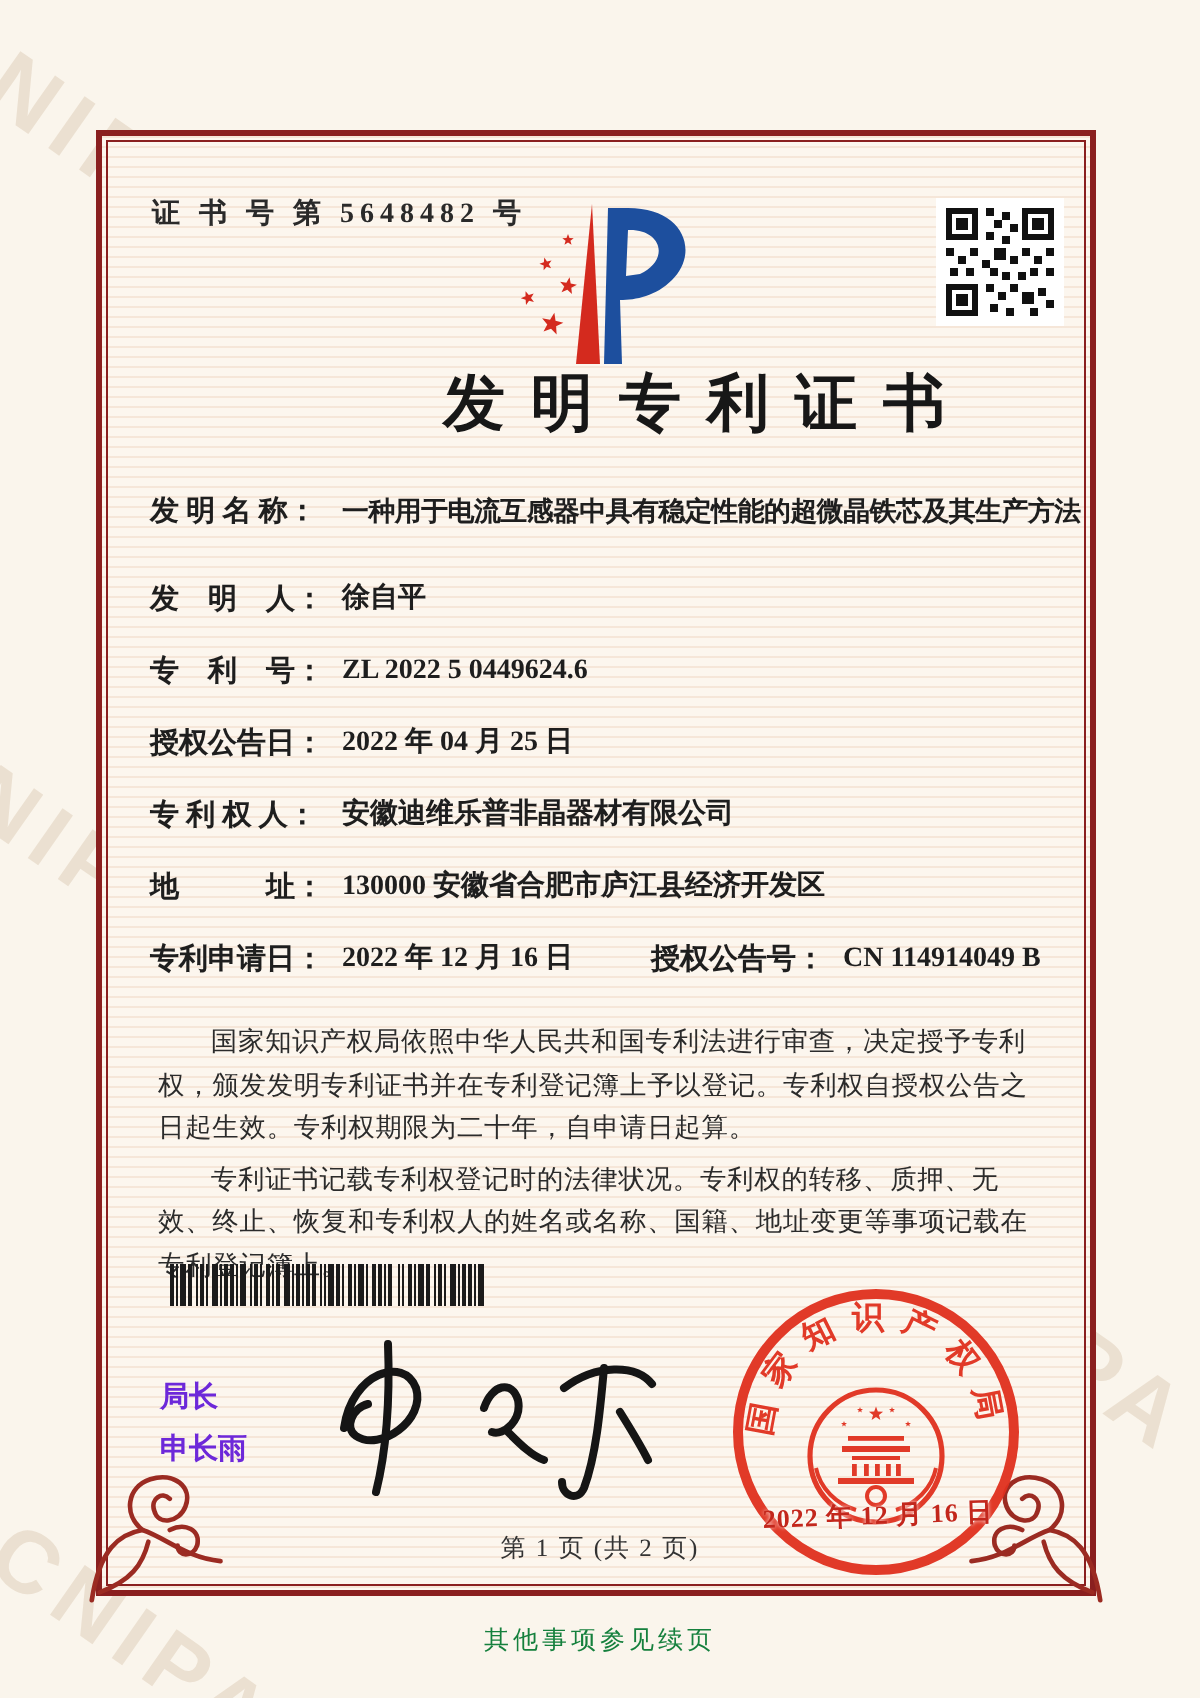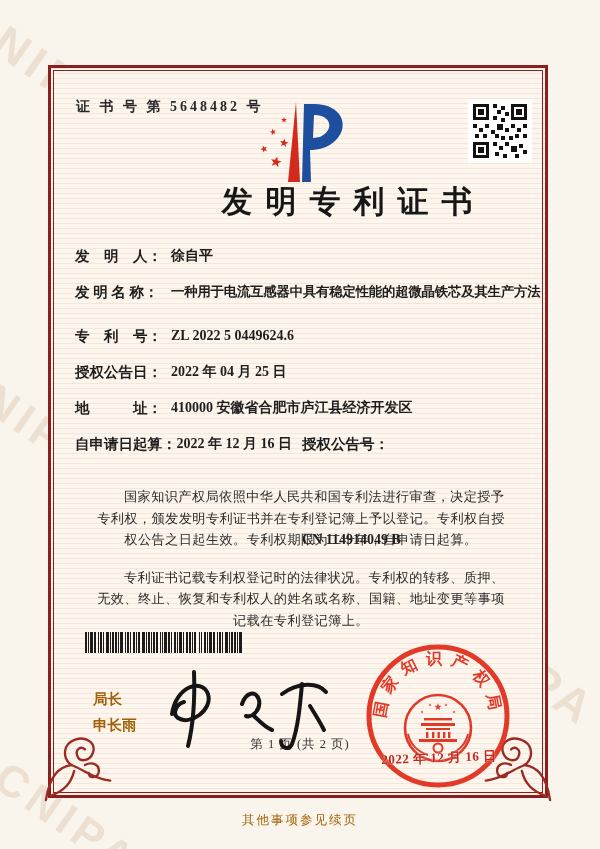--- a/index.html
+++ b/index.html
@@ -50,49 +50,49 @@
   }
   
   .content{position:absolute;left:75px;top:246px;width:452px;z-index:4;color:#1e1e1e;}
   .row{display:flex;align-items:flex-start;height:36px;line-height:20px;}
   .row.first{height:44px;}
   .row .label{
     flex:0 0 96px;font-size:14.5px;font-weight:700;white-space:nowrap;
   }
   .row .value{font-size:14px;font-weight:600;white-space:nowrap;}
   .row .value.long{font-size:13.4px;letter-spacing:-0.2px;}
-  .row .pair2{display:flex;margin-left:10px;flex-direction:column;}
+  .row .pair2{display:flex;margin-left:39px;}
   .paras{margin-top:4px;font-size:13.2px;line-height:21.5px;color:#2b2b2b;}
-  .paras p{margin:16px;text-indent:2em;letter-spacing:0.4px;font-weight:500;text-align:center;}
+  .paras p{margin:4px;text-indent:2em;letter-spacing:0.4px;font-weight:500;}
   
   .barcode{position:absolute;left:85px;top:632px;z-index:4;}
   
   .official{
-    position:absolute;left:93px;top:686px;z-index:4;
+    position:absolute;left:80px;top:686px;z-index:4;
     font-family:"Liberation Sans","DejaVu Sans",sans-serif;
-    font-weight:bold;font-size:14.5px;color:#a16207;line-height:26px;
+    font-weight:bold;font-size:14.5px;color:#6d28d9;line-height:26px;
   }
   .signature{position:absolute;left:150px;top:664px;z-index:5;}
   
   .seal{position:absolute;left:364px;top:642px;z-index:6;opacity:0.95;}
   .seal-date{
     position:absolute;left:366px;top:749px;width:146px;z-index:7;
     text-align:center;font-size:13px;font-weight:bold;color:#c3271c;
     transform:rotate(-2deg);letter-spacing:0.5px;
     text-shadow:0 0 2px rgba(255,255,255,0.9);
     white-space:nowrap;
   }
   
   .page-num{
-    position:absolute;left:0;top:736px;width:600px;z-index:4;
+    position:absolute;left:0;top:766px;width:600px;z-index:4;
     text-align:center;font-size:12.5px;color:#333;letter-spacing:1px;
   }
   .footer-note{
     position:absolute;left:0;top:812px;width:600px;z-index:4;
-    text-align:center;font-size:12.5px;color:#a16207;letter-spacing:2px;
+    text-align:center;font-size:12.5px;color:#15803d;letter-spacing:2px;
   }
 </style>
 </head>
 <body>
 
 <svg width="0" height="0" style="position:absolute" aria-hidden="true">
   <defs>
     <path id="star" d="M0,-6 L1.47,-2.02 L5.71,-1.85 L2.38,0.77 L3.53,4.85 L0,2.5 L-3.53,4.85 L-2.38,0.77 L-5.71,-1.85 L-1.47,-2.02 Z"></path>
   </defs>
 </svg>
@@ -183,42 +183,46 @@
       <rect x="40" y="44" width="6" height="6"></rect>
     <rect x="48" y="42" width="4" height="4"></rect>
       <rect x="52" y="48" width="4" height="4"></rect>
     <rect x="44" y="52" width="4" height="4"></rect>
   </g>
 </svg>
 
 <div class="title">发明专利证书</div>
 
 <div class="content">
-  <div class="row">
-    <span class="label">发　明　人：</span>
-    <span class="value">徐自平</span>
-  </div>
   <div class="row first">
     <span class="label">发 明 名 称：</span>
     <span class="value long">一种用于电流互感器中具有稳定性能的超微晶铁芯及其生产方法</span>
   </div>
   <div class="row">
+    <span class="label">发　明　人：</span>
+    <span class="value">徐自平</span>
+  </div>
+  <div class="row">
     <span class="label">专　利　号：</span>
     <span class="value">ZL 2022 5 0449624.6</span>
   </div>
   <div class="row">
     <span class="label">授权公告日：</span>
     <span class="value">2022 年 04 月 25 日</span>
   </div>
   <div class="row">
+    <span class="label">专 利 权 人：</span>
+    <span class="value">安徽迪维乐普非晶器材有限公司</span>
+  </div>
+  <div class="row">
     <span class="label">地　　　址：</span>
-    <span class="value">410000  安徽省合肥市庐江县经济开发区</span>
-  </div>
-  <div class="row">
-    <span class="label">自申请日起算：</span>
+    <span class="value">130000  安徽省合肥市庐江县经济开发区</span>
+  </div>
+  <div class="row">
+    <span class="label">专利申请日：</span>
     <span class="value">2022 年 12 月 16 日</span>
     <span class="pair2">
       <span class="label">授权公告号：</span>
       <span class="value">CN 114914049 B</span>
     </span>
   </div>
   <div class="paras">
     <p>国家知识产权局依照中华人民共和国专利法进行审查，决定授予专利权，颁发发明专利证书并在专利登记簿上予以登记。专利权自授权公告之日起生效。专利权期限为二十年，自申请日起算。</p>
     <p>专利证书记载专利权登记时的法律状况。专利权的转移、质押、无效、终止、恢复和专利权人的姓名或名称、国籍、地址变更等事项记载在专利登记簿上。</p>
   </div>

